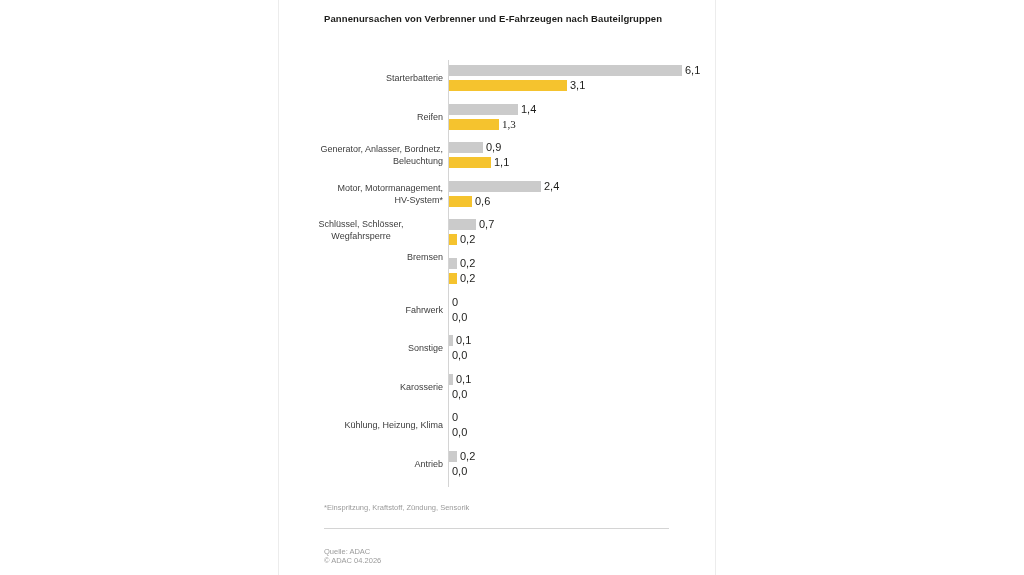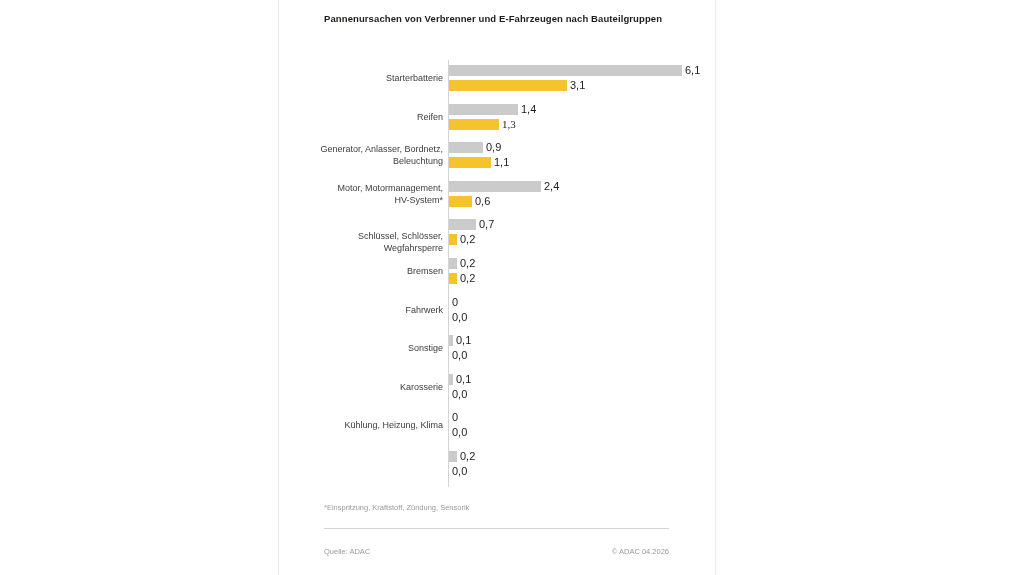--- a/index.html
+++ b/index.html
@@ -26,21 +26,21 @@
     font-size:9px; line-height:12px; color:#3d3d3d;
     display:flex; flex-direction:column; justify-content:center; align-items:flex-end; }
   .bar { position:absolute; height:11px; }
   .val { position:absolute; height:11px; line-height:11px; font-size:11px; color:#1d1d1b;
     white-space:nowrap; }
 
   .footnote { position:absolute; left:45px; top:503px; font-size:7.5px; color:#9b9b9b;text-align:right; }
   .divider { position:absolute; left:45px; right:46px; top:528px; height:1px;
     background:#d4d4d4; }
   .footer { position:absolute; left:45px; right:46px; top:547px; display:flex;
-    justify-content:space-between; font-size:7.5px; color:#9b9b9b; }
+    justify-content:space-between; font-size:7.5px; color:#9b9b9b;flex-direction:column; }
 </style>
 </head>
 <body>
 
 <div class="page">
   <div class="card">
 
     <div class="title">Pannenursachen von Verbrenner und E-Fahrzeugen nach Bauteilgruppen</div>
 
 
@@ -69,29 +69,29 @@
         <div class="bar" style="top: 92px; left: 170px; width: 42px; background: rgb(245, 195, 46);"></div>
         <div class="val" style="top: 92px; left: 215px;">1,1</div>
         <div class="cat" style="top: 116px;">
           <span>Motor, Motormanagement,</span>
           <span>HV-System*</span>
         </div>
         <div class="bar" style="top: 116px; left: 170px; width: 92px; background: rgb(203, 203, 203);"></div>
         <div class="val" style="top: 116px; left: 265px;">2,4</div>
         <div class="bar" style="top: 131px; left: 170px; width: 23px; background: rgb(245, 195, 46);"></div>
         <div class="val" style="top: 131px; left: 196px;">0,6</div>
-        <div class="cat" style="top: 164px;">
+        <div class="cat" style="top: 152px; align-items: center;">
           <span>Schlüssel, Schlösser,</span>
           <span>Wegfahrsperre</span>
         </div>
         <div class="bar" style="top: 154px; left: 170px; width: 27px; background: rgb(203, 203, 203);"></div>
         <div class="val" style="top: 154px; left: 200px;">0,7</div>
         <div class="bar" style="top: 169px; left: 170px; width: 8px; background: rgb(245, 195, 46);"></div>
         <div class="val" style="top: 169px; left: 181px;">0,2</div>
-        <div class="cat" style="top: 193px;">
+        <div class="cat" style="top: 179px;">
           <span>Bremsen</span>
         </div>
         <div class="bar" style="top: 193px; left: 170px; width: 8px; background: rgb(203, 203, 203);"></div>
         <div class="val" style="top: 193px; left: 181px;">0,2</div>
         <div class="bar" style="top: 208px; left: 170px; width: 8px; background: rgb(245, 195, 46);"></div>
         <div class="val" style="top: 208px; left: 181px;">0,2</div>
         <div class="cat" style="top: 232px;">
           <span>Fahrwerk</span>
         </div>
         <div class="val" style="top: 232px; left: 173px;">0</div>
@@ -106,20 +106,23 @@
           <span>Karosserie</span>
         </div>
         <div class="bar" style="top: 309px; left: 170px; width: 4px; background: rgb(203, 203, 203);"></div>
         <div class="val" style="top: 309px; left: 177px;">0,1</div>
         <div class="val" style="top: 324px; left: 173px;">0,0</div>
         <div class="cat" style="top: 347px;">
           <span>Kühlung, Heizung, Klima</span>
         </div>
         <div class="val" style="top: 347px; left: 173px;">0</div>
         <div class="val" style="top: 362px; left: 173px;">0,0</div>
+        <div class="cat" style="top: 386px;">
+          <span>Antrieb</span>
+        </div>
         <div class="bar" style="top: 386px; left: 170px; width: 8px; background: rgb(203, 203, 203);"></div>
         <div class="val" style="top: 386px; left: 181px;">0,2</div>
         <div class="val" style="top: 401px; left: 173px;">0,0</div>
       </div>
 
     <div class="footnote">*Einspritzung, Kraftstoff, Zündung, Sensorik</div>
     <div class="divider"></div>
 
     <div class="footer">
       <span>Quelle: ADAC</span>

